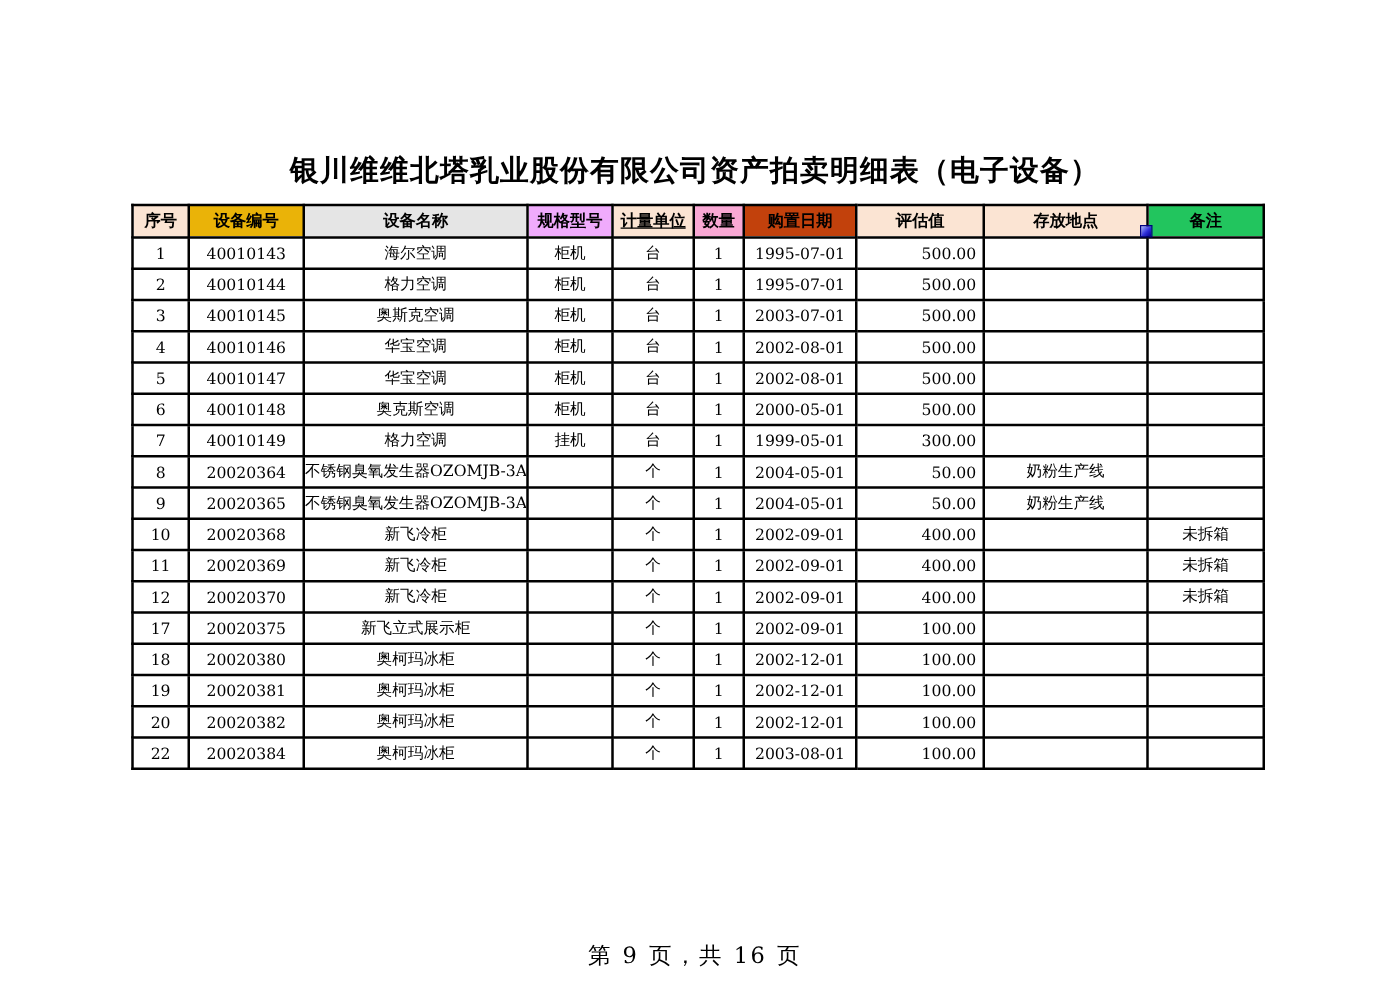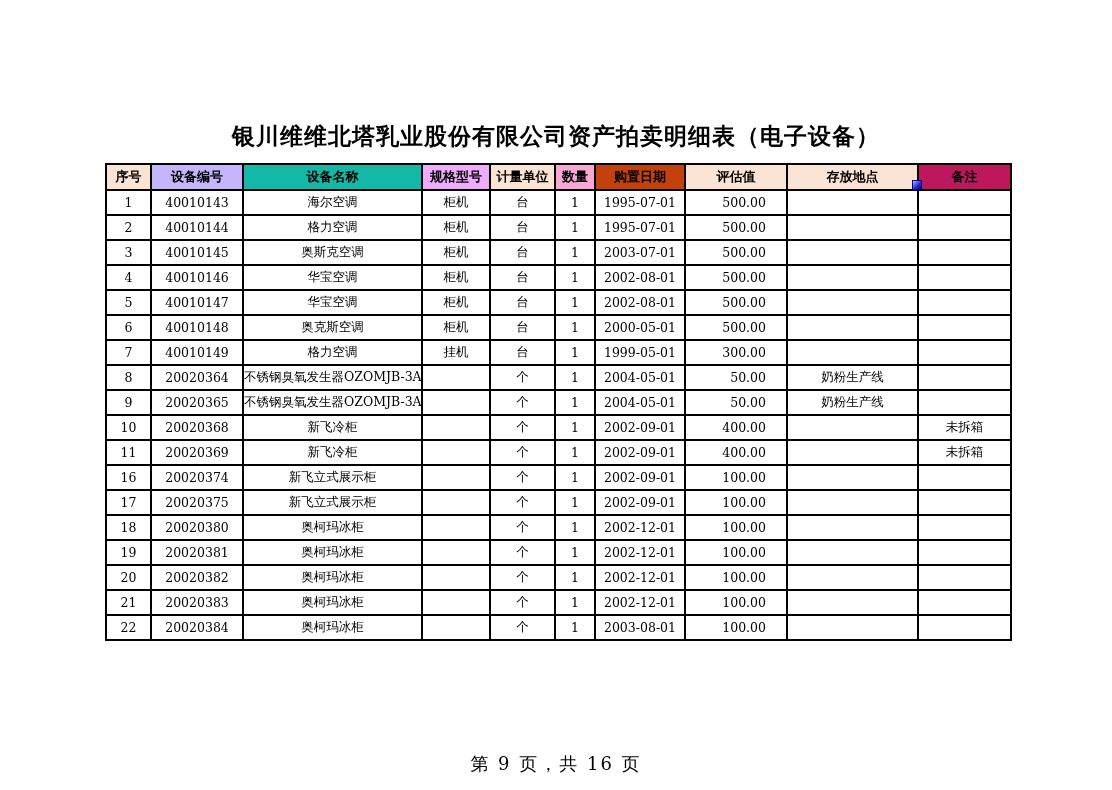--- a/index.html
+++ b/index.html
@@ -43,21 +43,21 @@
     text-align:center;
   }
   table.asset-table td{
     font-family:"DejaVu Serif", serif;
     font-size:12.5px;
     height:23px;
     text-align:center;
   }
   table.asset-table td.value-cell{
     text-align:right;
-    padding-right:20px;
+    padding-right:5px;
   }
   .page-footer{
     position:absolute;
     left:0; top:714px; width:100%;
     text-align:center;
     font-family:"DejaVu Serif", serif;
     font-size:18px;
     letter-spacing:2px;
     color:#000;
   }
@@ -86,29 +86,29 @@
         <col style="width:65px">
         <col style="width:40px">
       <col style="width:90px">
         <col style="width:102px">
         <col style="width:131px">
       <col style="width:93px">
     </colgroup>
     <thead>
       <tr>
           <th style="background: rgb(251, 228, 211);">序号</th>
-          <th style="background: #c4b5fd;">设备编号</th>
-          <th style="background: #14b8a6;">设备名称</th>
+          <th style="background: #eab308;">设备编号</th>
+          <th style="background: #e5e5e5;">设备名称</th>
           <th style="background: #f0abfc;">规格型号</th>
-          <th style="background: rgb(251, 228, 211);">计量单位</th>
+          <th style="background: rgb(251, 228, 211); text-decoration: underline;">计量单位</th>
           <th style="background: #f9a8d4;">数量</th>
           <th style="background: #c2410c;">购置日期</th>
           <th style="background: rgb(251, 228, 211);">评估值</th>
           <th style="background: rgb(251, 228, 211);">存放地点</th>
-          <th style="background: #be185d;">备注</th>
+          <th style="background: #22c55e;">备注</th>
         </tr>
     </thead>
     <tbody>
         <tr>
           <td>1</td>
           <td>40010143</td>
           <td>海尔空调</td>
           <td>柜机</td>
           <td>台</td>
           <td>1</td>
@@ -231,30 +231,30 @@
           <td>新飞冷柜</td>
           <td></td>
           <td>个</td>
           <td>1</td>
           <td>2002-09-01</td>
           <td class="value-cell">400.00</td>
           <td></td>
           <td>未拆箱</td>
         </tr>
         <tr>
-          <td>16</td>
-          <td>20020374</td>
-          <td>新飞立式展示柜</td>
+          <td>12</td>
+          <td>20020370</td>
+          <td>新飞冷柜</td>
           <td></td>
           <td>个</td>
           <td>1</td>
           <td>2002-09-01</td>
-          <td class="value-cell">100.00</td>
-          <td></td>
-          <td></td>
+          <td class="value-cell">400.00</td>
+          <td></td>
+          <td>未拆箱</td>
         </tr>
         <tr>
           <td>17</td>
           <td>20020375</td>
           <td>新飞立式展示柜</td>
           <td></td>
           <td>个</td>
           <td>1</td>
           <td>2002-09-01</td>
           <td class="value-cell">100.00</td>
@@ -291,32 +291,20 @@
           <td>奥柯玛冰柜</td>
           <td></td>
           <td>个</td>
           <td>1</td>
           <td>2002-12-01</td>
           <td class="value-cell">100.00</td>
           <td></td>
           <td></td>
         </tr>
         <tr>
-          <td>21</td>
-          <td>20020383</td>
-          <td>奥柯玛冰柜</td>
-          <td></td>
-          <td>个</td>
-          <td>1</td>
-          <td>2002-12-01</td>
-          <td class="value-cell">100.00</td>
-          <td></td>
-          <td></td>
-        </tr>
-        <tr>
           <td>22</td>
           <td>20020384</td>
           <td>奥柯玛冰柜</td>
           <td></td>
           <td>个</td>
           <td>1</td>
           <td>2003-08-01</td>
           <td class="value-cell">100.00</td>
           <td></td>
           <td></td>

